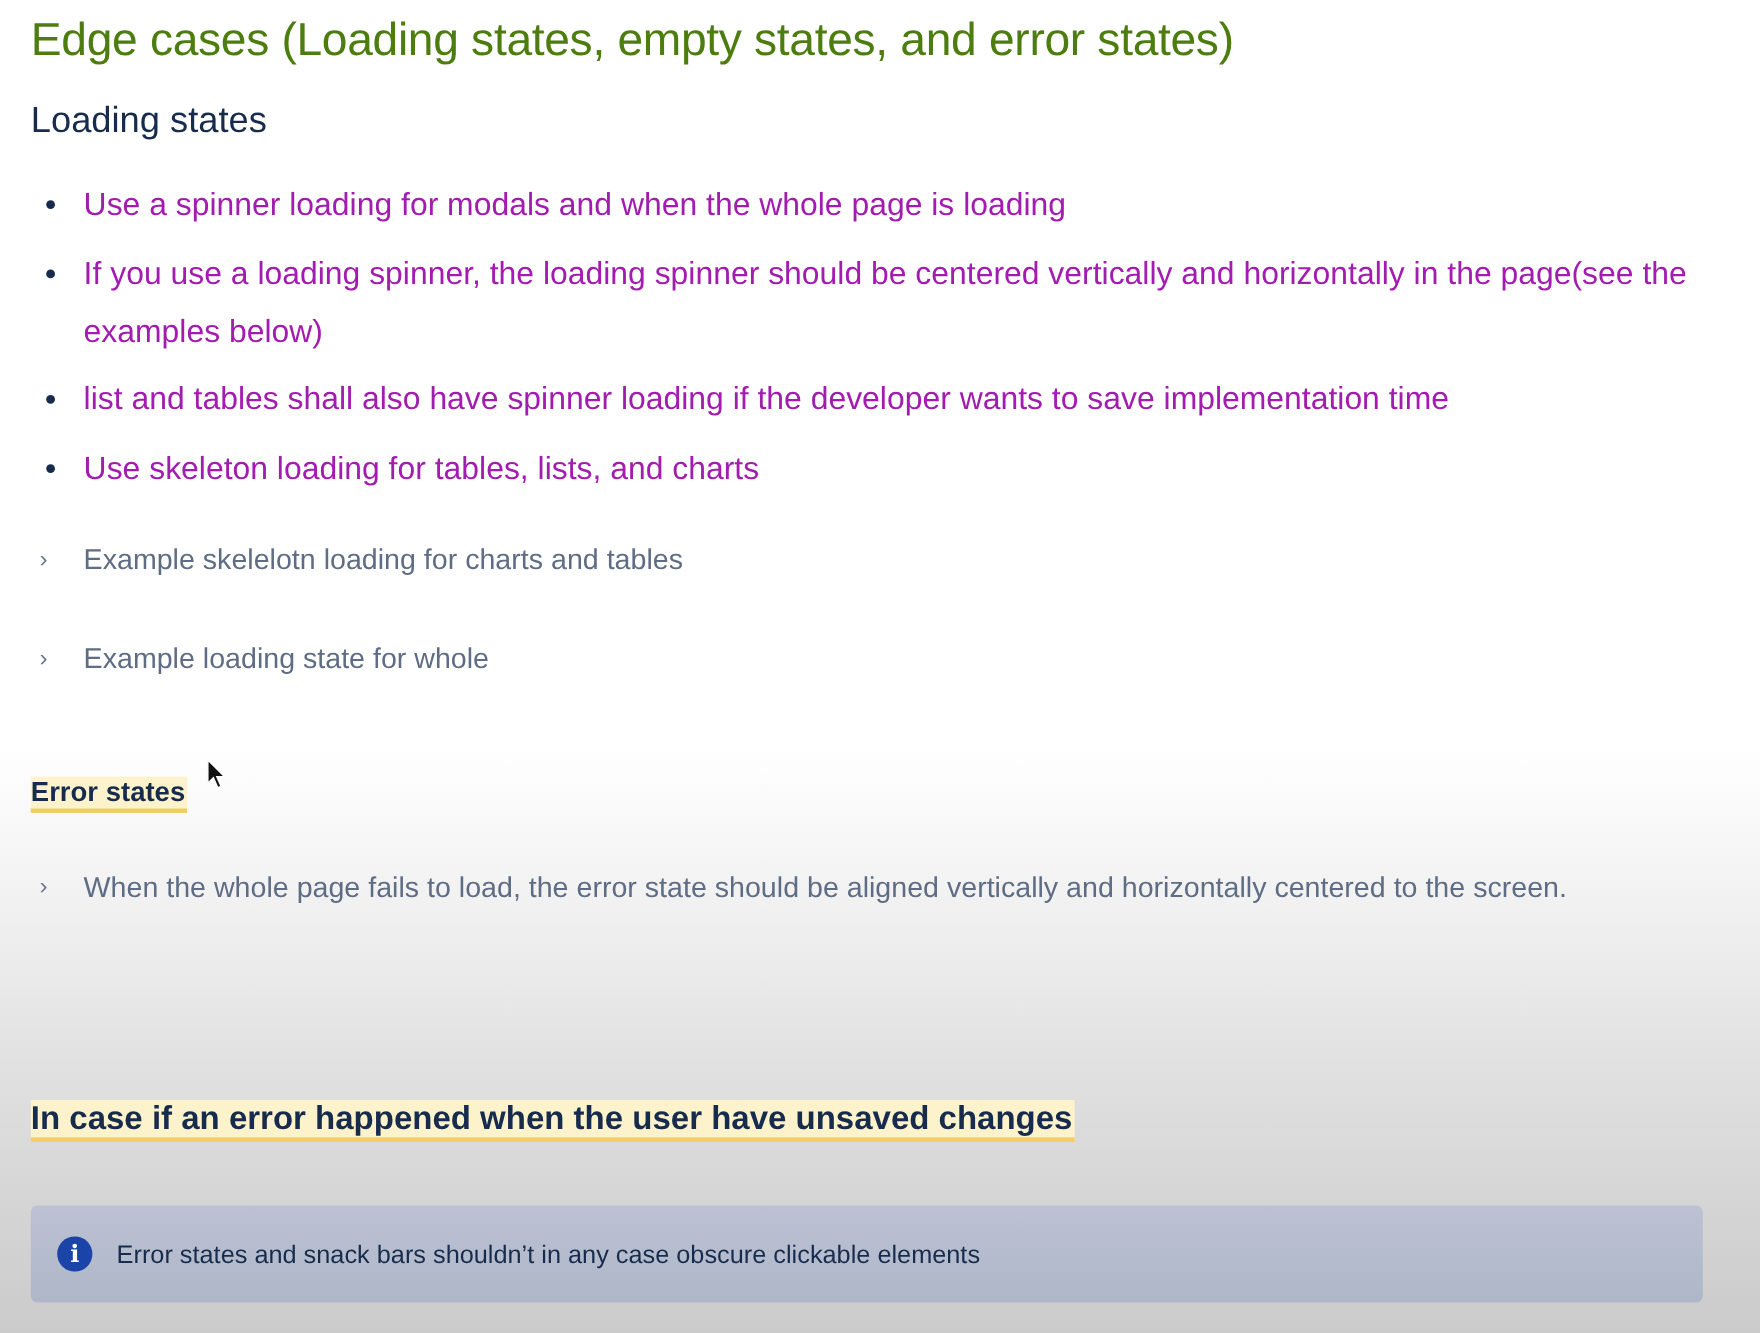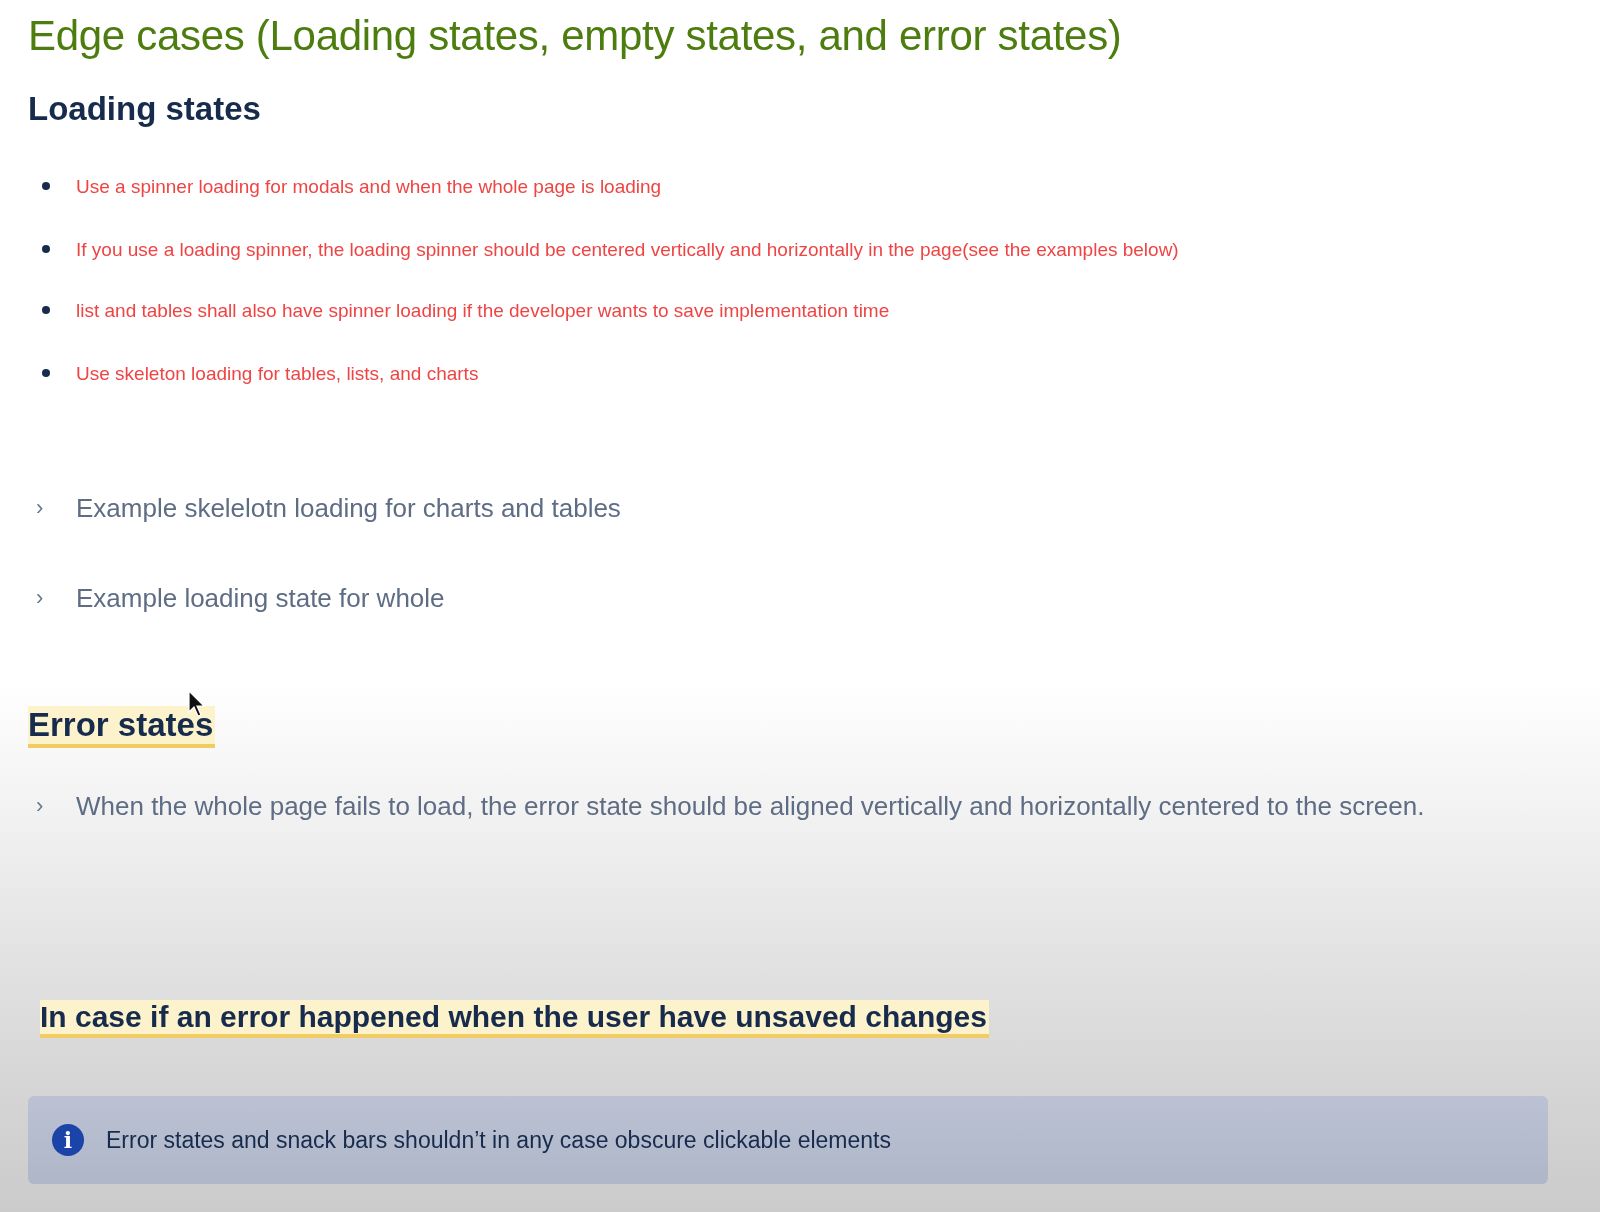--- a/index.html
+++ b/index.html
@@ -5,31 +5,31 @@
     html, body { margin: 0; padding: 0; }
     body {
       width: 1600px; height: 1212px; overflow: hidden;
       font-family: "Liberation Sans", sans-serif;
       color: #172b4d;
       background: linear-gradient(to bottom, #ffffff 0px, #ffffff 680px, #f1f1f1 820px, #e2e2e2 960px, #d4d4d4 1100px, #cbcbcb 1212px);
       position: relative;
     }
     .page { position: absolute; left: 28px; top: 0; width: 1520px; }
     .h1 { position: absolute; left: 0; top: 12px; font-size: 42px; font-weight: 400; letter-spacing: -0.3px; white-space: nowrap; color: #4d7c0f; }
-    .h2 { position: absolute; left: 0; top: 90px; font-size: 33px; font-weight: 700; white-space: nowrap; }
+    .h2 { position: absolute; left: 0; top: 90px; font-size: 33px; font-weight: 400; white-space: nowrap; }
     .bullets { position: absolute; left: 0; top: 160px; width: 1520px; margin: 0; padding: 0; list-style: none; }
-    .bullets li { position: relative; padding-left: 48px; font-size: 19px; line-height: 53px; margin-bottom: 10px; color: #ef4444; }
+    .bullets li { position: relative; padding-left: 48px; font-size: 29px; line-height: 53px; margin-bottom: 10px; color: #a21caf; }
     .bullets li .dot { position: absolute; left: 14px; top: 22px; width: 8px; height: 8px; border-radius: 50%; background: #172b4d; }
     .expand { position: absolute; left: 8px; display: flex; align-items: flex-start; font-size: 26px; color: #5e6c84; white-space: nowrap; }
     .expand .chev { width: 40px; flex: 0 0 40px; font-size: 22px; color: #6b778c; line-height: 48px; }
     .expand .txt { line-height: 48px; }
     .hl { display: inline-block; background: #fcf3cc; border-bottom: 4px solid #f0cc63; padding: 0 2px 0 0; }
-    .h-err { position: absolute; left: 0; top: 706px; font-size: 33px; font-weight: 700; white-space: nowrap; border-radius: 17px; }
+    .h-err { position: absolute; left: 0; top: 706px; font-size: 25px; font-weight: 700; white-space: nowrap; border-radius: 17px; }
     .expand-wrap { white-space: normal !important; width: 1450px; }
-    .h-case { position: absolute; left: 12px; top: 1000px; font-size: 30px; font-weight: 700; white-space: nowrap; }
+    .h-case { position: absolute; left: 0; top: 1000px; font-size: 30px; font-weight: 700; white-space: nowrap; }
     .panel { position: absolute; left: 0; top: 1096px; width: 1520px; height: 88px; border-radius: 6px; background: linear-gradient(to bottom, #bcc2d4, #aeb6c7); display: flex; align-items: center; }
     .panel .icon { margin-left: 24px; width: 32px; height: 32px; border-radius: 50%; background: #1a44a8; color: #fff; font-weight: 700; font-size: 22px; display: flex; align-items: center; justify-content: center; font-family: "DejaVu Serif", serif; }
     .panel .ptxt { margin-left: 22px; font-size: 23px; color: #172b4d; white-space: nowrap; }
     .cursor { position: absolute; left: 188px; top: 690px; width: 0; height: 0; }
   </style>
 </head>
 <body>
 
 <div class="page">
   <div class="h1">Edge cases (Loading states, empty states, and error states)</div>

